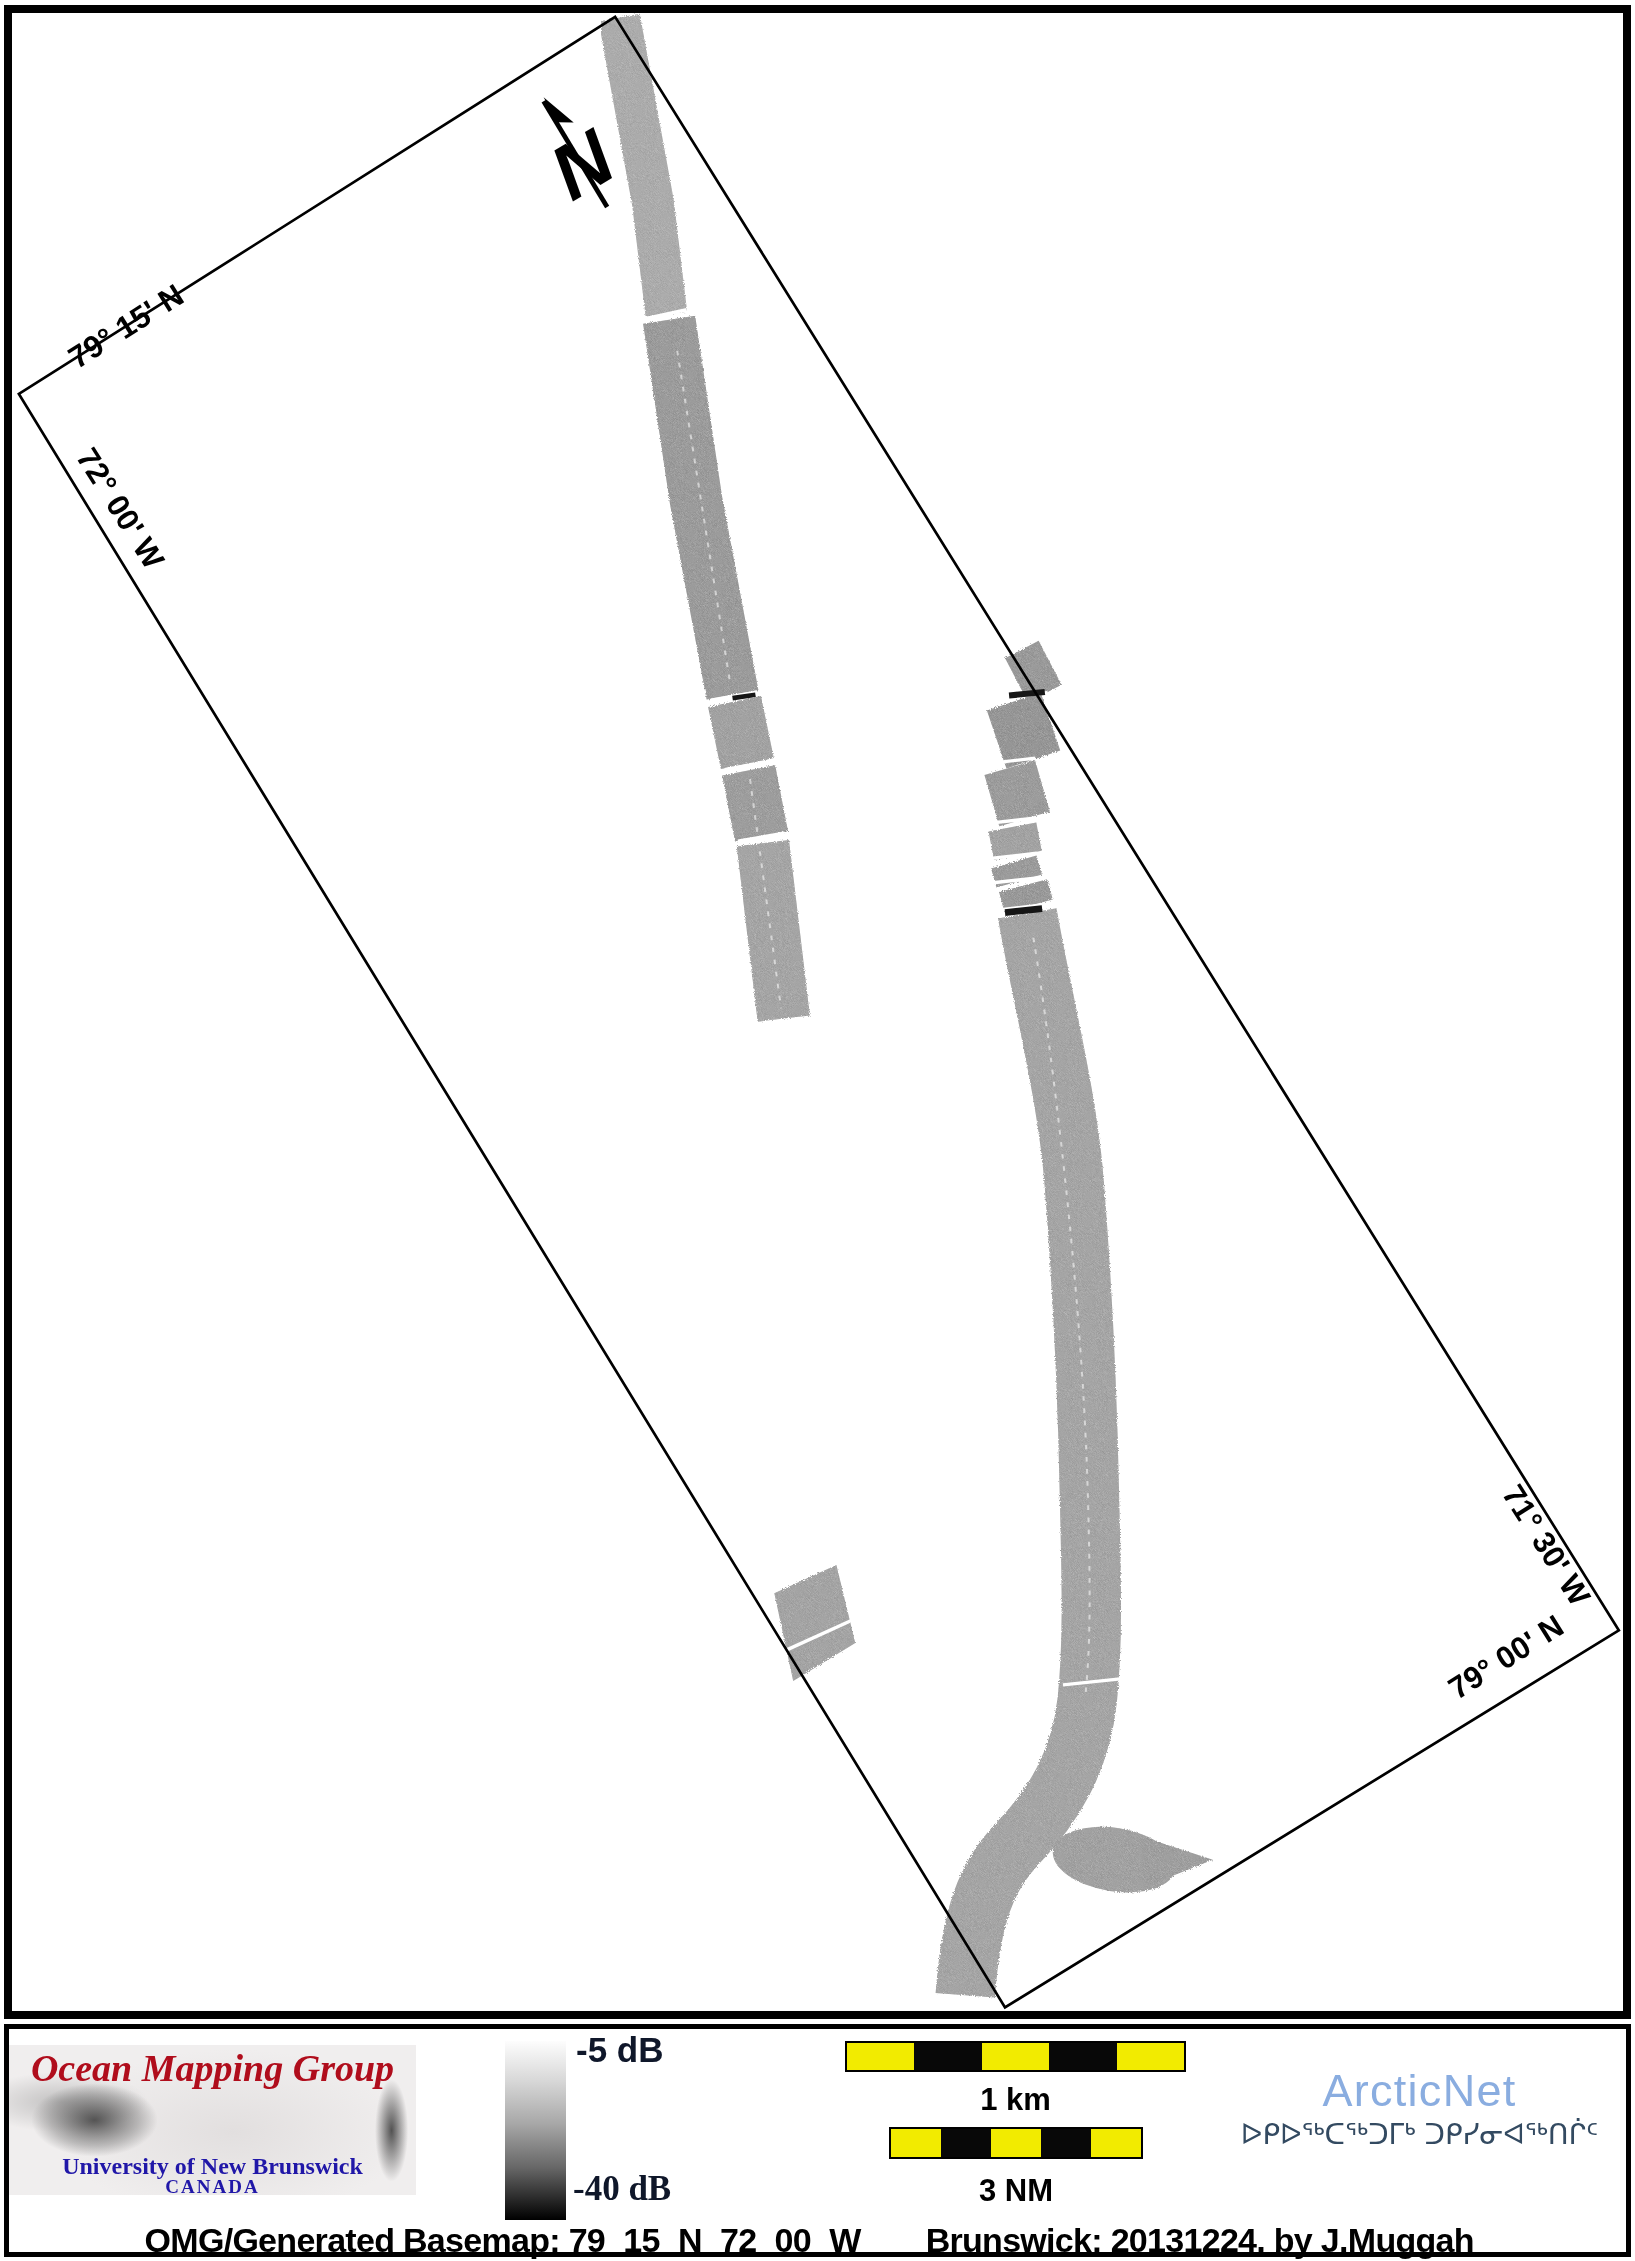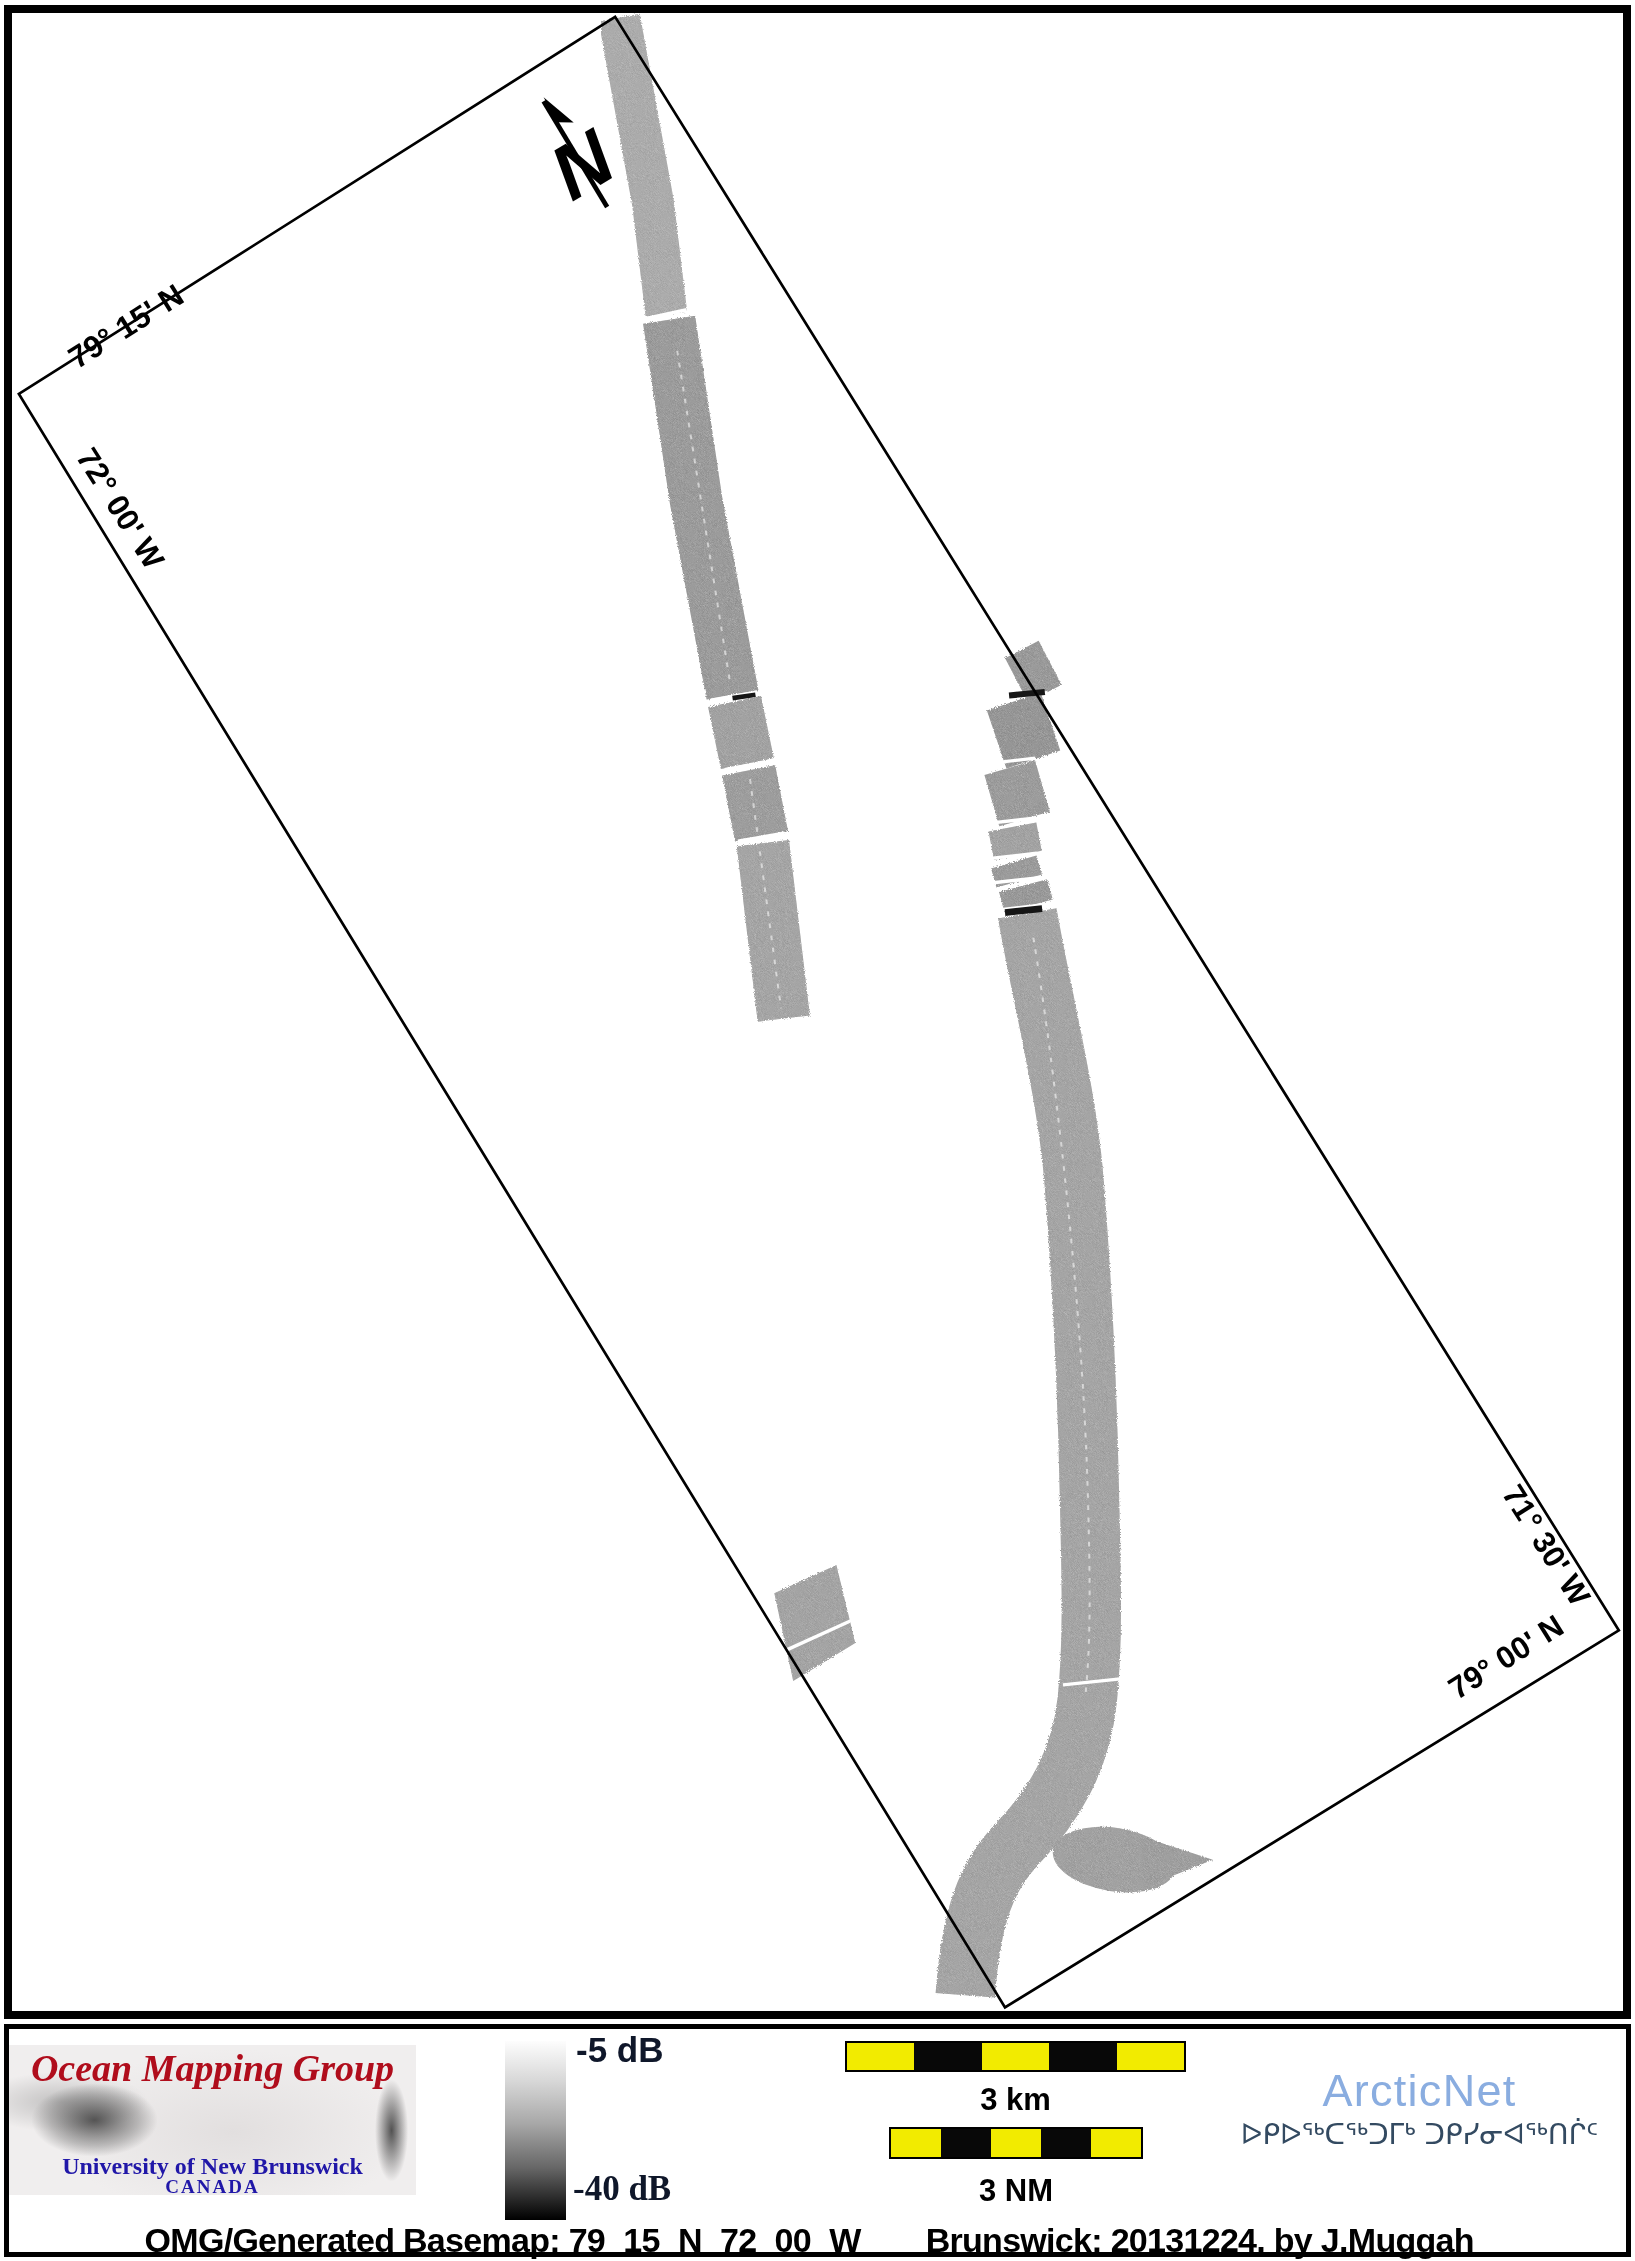--- a/index.html
+++ b/index.html
@@ -146,21 +146,21 @@
     <div class="cb-label cb-top">-5 dB</div>
     <div class="cb-label cb-bottom">-40 dB</div>
 
     <div class="scalebar sb-km">
         <span class="seg seg-yellow"></span>
         <span class="seg seg-black"></span>
         <span class="seg seg-yellow"></span>
         <span class="seg seg-black"></span>
         <span class="seg seg-yellow"></span>
       </div>
-    <div class="sb-label sb-km-label">3 km</div>
+    <div class="sb-label sb-km-label">1 km</div>
 
     <div class="scalebar sb-nm">
         <span class="seg seg-yellow"></span>
         <span class="seg seg-black"></span>
         <span class="seg seg-yellow"></span>
         <span class="seg seg-black"></span>
         <span class="seg seg-yellow"></span>
       </div>
     <div class="sb-label sb-nm-label">3 NM</div>
 

